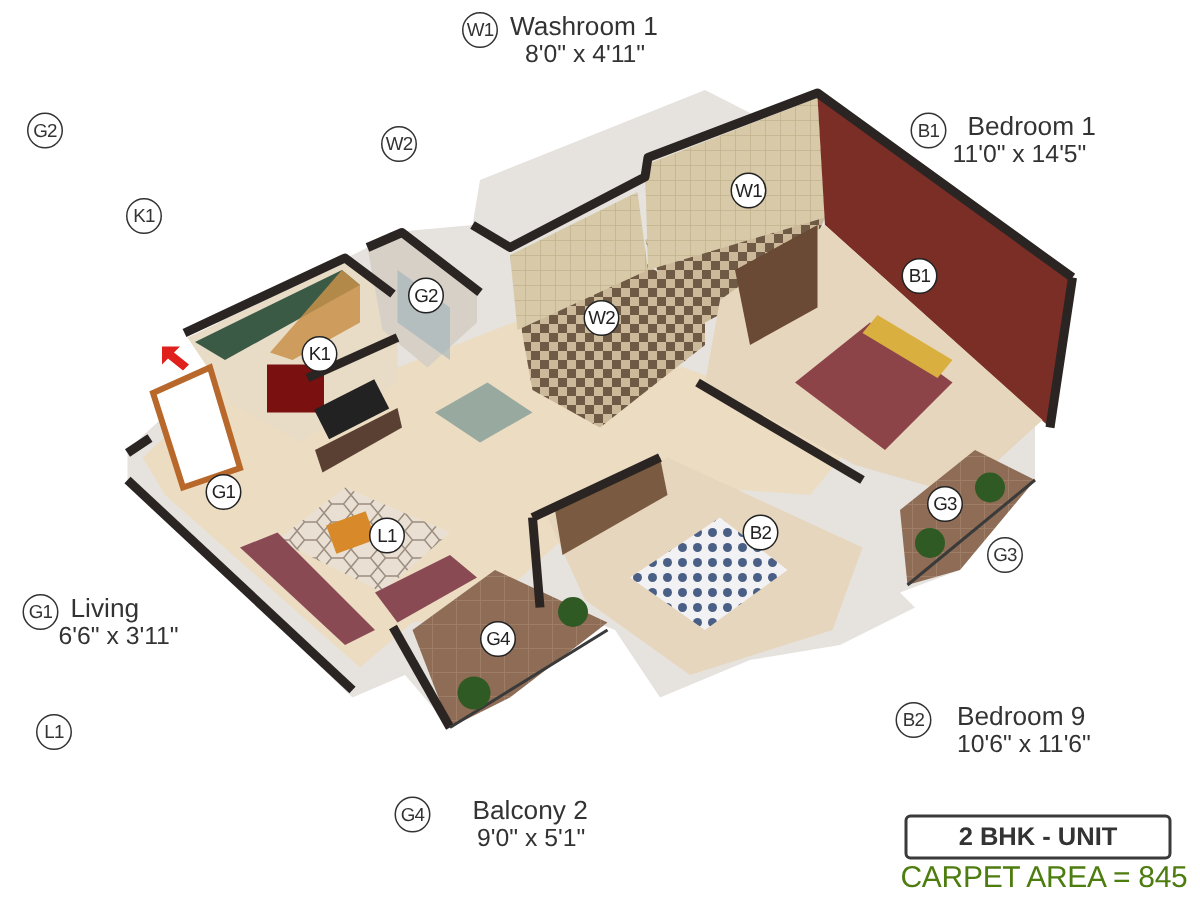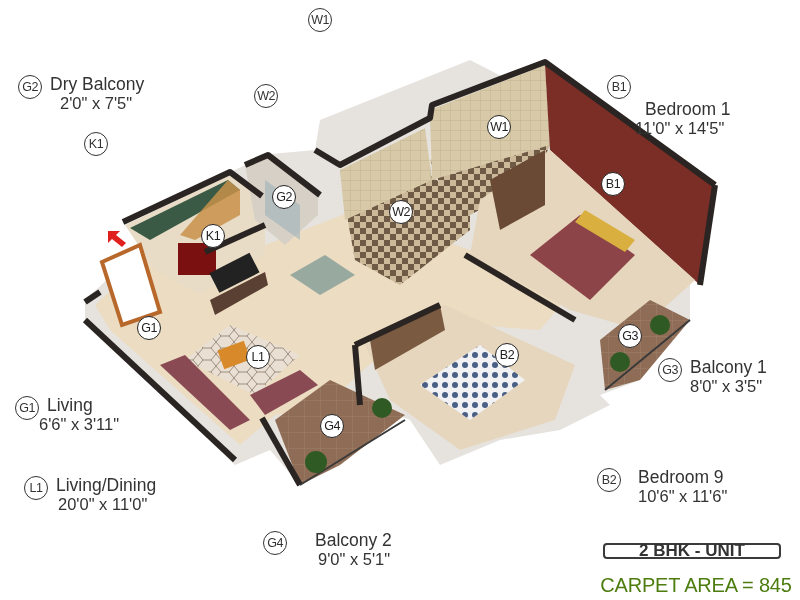--- a/index.html
+++ b/index.html
@@ -3,21 +3,21 @@
 <meta charset="utf-8">
 <style>
   html,body{margin:0;padding:0;background:#fff;}
   body{width:800px;height:600px;position:relative;overflow:hidden;font-family:"Liberation Sans",sans-serif;color:#333;}
   .legend{position:absolute;display:flex;align-items:flex-start;}
   .badge{display:inline-flex;align-items:center;justify-content:center;width:24px;height:24px;border:1.6px solid #333;border-radius:50%;font-size:12.5px;letter-spacing:-0.5px;box-sizing:border-box;background:#fff;color:#333;flex:0 0 auto;}
   .legend .txt{margin-left:8px;line-height:19px;}
   .legend .name{font-size:17.5px;display:block;}
   .legend .dim{font-size:16.5px;display:block;padding-left:10px;}
   .plan-badge{position:absolute;width:24px;height:24px;border-radius:50%;background:#fff;border:1.5px solid #222;box-sizing:border-box;font-size:12.5px;display:flex;align-items:center;justify-content:center;color:#222;letter-spacing:-0.5px;z-index:5;}
-  .unit-box{position:absolute;left:603px;top:543px;width:178px;height:16px;border:2px solid #3a3a3a;border-radius:4px;box-sizing:border-box;display:flex;align-items:center;justify-content:center;font-weight:bold;font-size:17px;color:#333;}
+  .unit-box{position:absolute;left:603px;top:543px;width:178px;height:30px;border:2px solid #3a3a3a;border-radius:4px;box-sizing:border-box;display:flex;align-items:center;justify-content:center;font-weight:bold;font-size:17px;color:#333;}
   .carpet{position:absolute;left:596px;top:574px;width:200px;text-align:center;font-weight:normal;font-size:20px;color:#4d7c0f;letter-spacing:-0.2px;}
   svg.plan{position:absolute;left:0;top:0;}
 </style>
 </head>
 <body>
 
 <svg class="plan" width="800" height="600" viewBox="0 0 800 600">
   <defs>
     <pattern id="check" width="12" height="12" patternUnits="userSpaceOnUse">
       <rect width="12" height="12" fill="#cbb99a"></rect>
@@ -115,68 +115,60 @@
 <div class="plan-badge" style="left:201px;top:224px;">K1</div>
 <div class="plan-badge" style="left:601px;top:172px;">B1</div>
 <div class="plan-badge" style="left:618px;top:324px;">G3</div>
 <div class="plan-badge" style="left:137px;top:316px;">G1</div>
 <div class="plan-badge" style="left:246px;top:345px;">L1</div>
 <div class="plan-badge" style="left:495px;top:343px;">B2</div>
 <div class="plan-badge" style="left:320px;top:414px;">G4</div>
 
 <div class="legend" style="left:308px;top:8px;">
   <span class="badge">W1</span>
+  <span class="txt">
+      <span class="name">Washroom 1</span>
+      <span class="dim">8'0" x 4'11"</span>
+    </span>
 </div>
 
 <div class="legend" style="left:254px;top:84px;">
   <span class="badge">W2</span>
 </div>
 
 <div class="legend" style="left:18px;top:75px;">
   <span class="badge">G2</span>
-  <span class="txt">
-      <span class="name">Dry Balcony</span>
-      <span class="dim">2'0" x 7'5"</span>
-    </span>
 </div>
 
 <div class="legend" style="left:84px;top:132px;">
   <span class="badge">K1</span>
 </div>
 
 <div class="legend" style="left:607px;top:75px;">
   <span class="badge">B1</span>
-  <span class="txt" style="margin-left:14px;margin-top:25px;">
+  <span class="txt" style="margin-left:14px;">
       <span class="name">Bedroom 1</span>
       <span class="dim" style="padding-left:0;margin-left:-10px;">11'0" x 14'5"</span>
     </span>
 </div>
 
 <div class="legend" style="left:658px;top:358px;">
   <span class="badge">G3</span>
-  <span class="txt">
-      <span class="name">Balcony 1</span>
-      <span class="dim" style="padding-left:0;">8'0" x 3'5"</span>
-    </span>
 </div>
 
 <div class="legend" style="left:15px;top:396px;">
   <span class="badge">G1</span>
   <span class="txt">
       <span class="name">Living</span>
       <span class="dim" style="margin-left:-18px;">6'6" x 3'11"</span>
     </span>
 </div>
 
 <div class="legend" style="left:24px;top:476px;">
   <span class="badge">L1</span>
-  <span class="txt">
-      <span class="name">Living/Dining</span>
-      <span class="dim" style="margin-left:-8px;">20'0" x 11'0"</span>
-    </span>
 </div>
 
 <div class="legend" style="left:597px;top:468px;">
   <span class="badge">B2</span>
   <span class="txt" style="margin-left:17px;">
       <span class="name">Bedroom 9</span>
       <span class="dim" style="padding-left:0;">10'6" x 11'6"</span>
     </span>
 </div>
 

